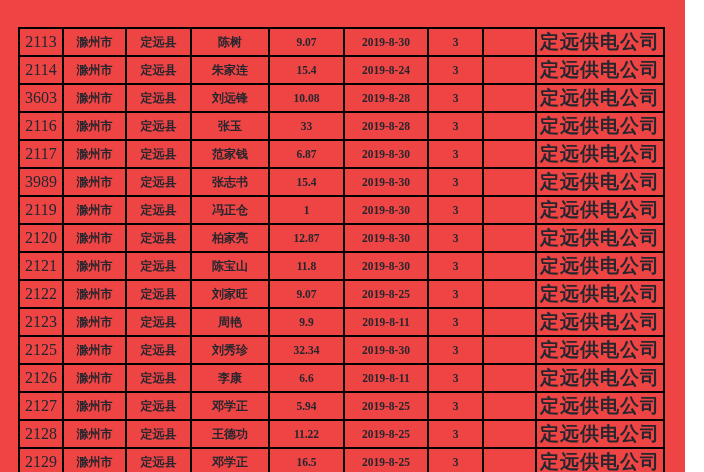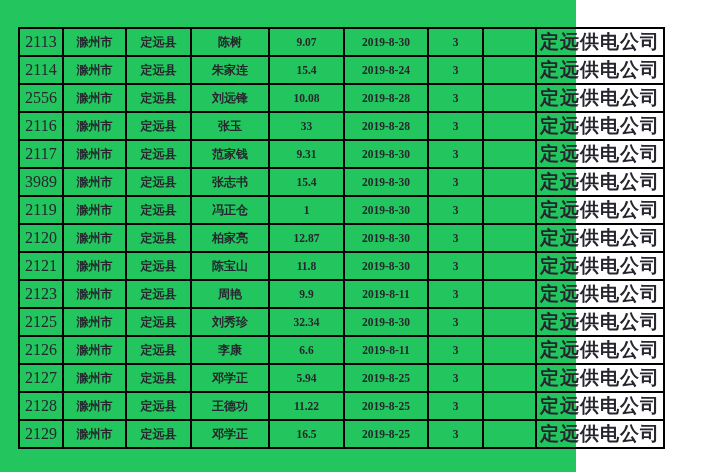--- a/index.html
+++ b/index.html
@@ -5,23 +5,23 @@
   * { margin: 0; padding: 0; box-sizing: border-box; }
   html, body {
     width: 704px;
     height: 472px;
     background: #ffffff;
     overflow: hidden;
     font-family: "Liberation Serif", "DejaVu Serif", serif;
   }
   .page {
     position: relative;
-    width: 576px;
+    width: 685px;
     height: 472px;
-    background: #22c55e;
+    background: #ef4444;
   }
   table.records {
     position: absolute;
     left: 18px;
     top: 27px;
     width: 645px;
     height: 416px;
     border-collapse: collapse;
     table-layout: fixed;
   }
@@ -77,21 +77,21 @@
     <td class="c-city">滁州市</td>
     <td class="c-county">定远县</td>
     <td class="c-name">朱家连</td>
     <td class="c-amount">15.4</td>
     <td class="c-date">2019-8-24</td>
     <td class="c-count">3</td>
     <td class="c-blank"></td>
     <td class="c-company">定远供电公司</td>
   </tr>
         <tr>
-    <td class="c-id">2556</td>
+    <td class="c-id">3603</td>
     <td class="c-city">滁州市</td>
     <td class="c-county">定远县</td>
     <td class="c-name">刘远锋</td>
     <td class="c-amount">10.08</td>
     <td class="c-date">2019-8-28</td>
     <td class="c-count">3</td>
     <td class="c-blank"></td>
     <td class="c-company">定远供电公司</td>
   </tr>
         <tr>
@@ -103,21 +103,21 @@
     <td class="c-date">2019-8-28</td>
     <td class="c-count">3</td>
     <td class="c-blank"></td>
     <td class="c-company">定远供电公司</td>
   </tr>
         <tr>
     <td class="c-id">2117</td>
     <td class="c-city">滁州市</td>
     <td class="c-county">定远县</td>
     <td class="c-name">范家钱</td>
-    <td class="c-amount">9.31</td>
+    <td class="c-amount">6.87</td>
     <td class="c-date">2019-8-30</td>
     <td class="c-count">3</td>
     <td class="c-blank"></td>
     <td class="c-company">定远供电公司</td>
   </tr>
         <tr>
     <td class="c-id">3989</td>
     <td class="c-city">滁州市</td>
     <td class="c-county">定远县</td>
     <td class="c-name">张志书</td>
@@ -149,20 +149,31 @@
     <td class="c-blank"></td>
     <td class="c-company">定远供电公司</td>
   </tr>
         <tr>
     <td class="c-id">2121</td>
     <td class="c-city">滁州市</td>
     <td class="c-county">定远县</td>
     <td class="c-name">陈宝山</td>
     <td class="c-amount">11.8</td>
     <td class="c-date">2019-8-30</td>
+    <td class="c-count">3</td>
+    <td class="c-blank"></td>
+    <td class="c-company">定远供电公司</td>
+  </tr>
+        <tr>
+    <td class="c-id">2122</td>
+    <td class="c-city">滁州市</td>
+    <td class="c-county">定远县</td>
+    <td class="c-name">刘家旺</td>
+    <td class="c-amount">9.07</td>
+    <td class="c-date">2019-8-25</td>
     <td class="c-count">3</td>
     <td class="c-blank"></td>
     <td class="c-company">定远供电公司</td>
   </tr>
         <tr>
     <td class="c-id">2123</td>
     <td class="c-city">滁州市</td>
     <td class="c-county">定远县</td>
     <td class="c-name">周艳</td>
     <td class="c-amount">9.9</td>

